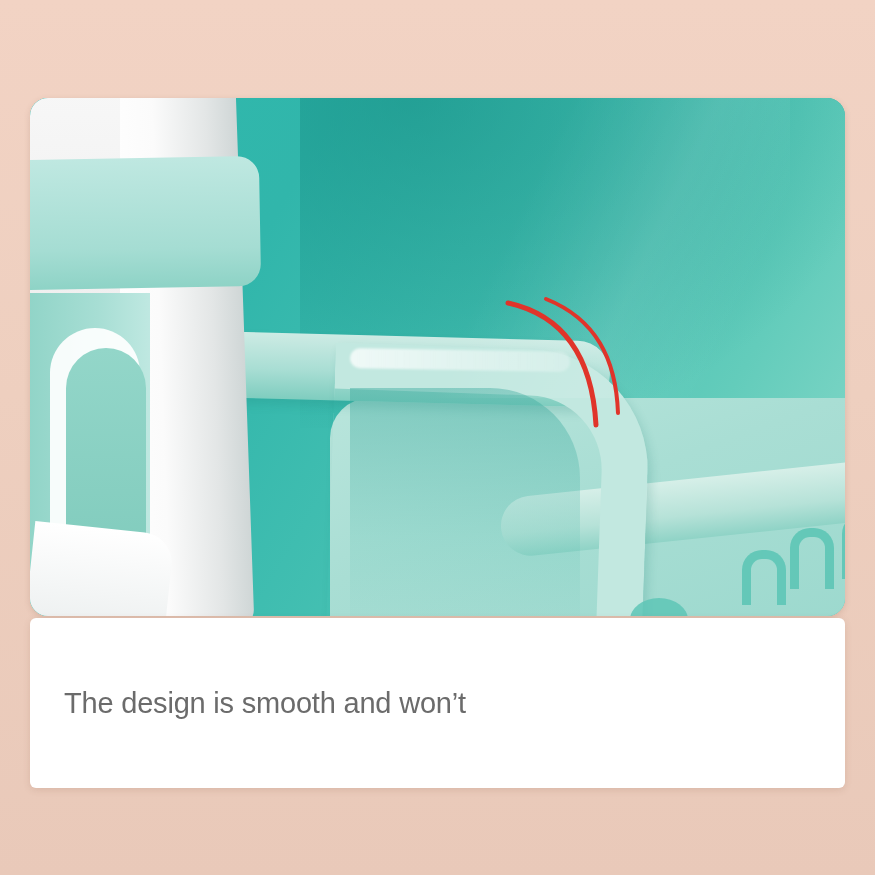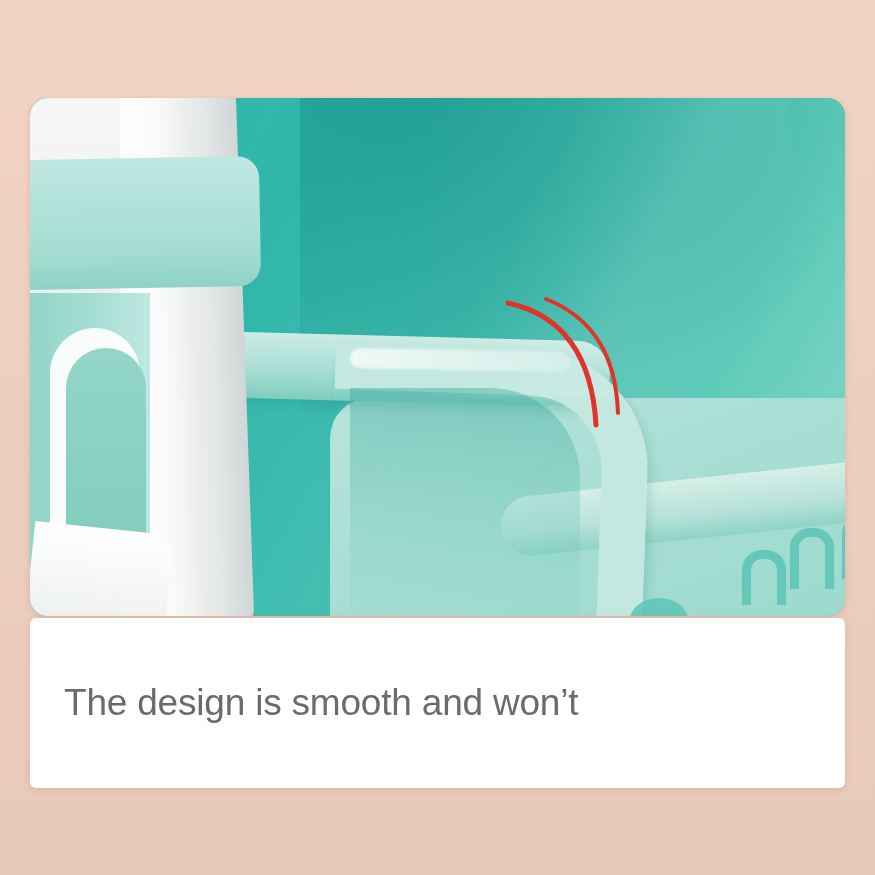--- a/index.html
+++ b/index.html
@@ -246,21 +246,21 @@
     border-radius: 6px;
     box-shadow: 0 2px 7px rgba(130, 90, 70, 0.16);
     display: flex;
     flex-direction: column;
     justify-content: center;
     padding: 0 34px;
     box-sizing: border-box;
   }
   .caption-line {
     color: #6b6b6b;
-    font-size: 37px;
+    font-size: 29px;
     line-height: 1.32;
     letter-spacing: -0.2px;
     white-space: nowrap;
   }
 </style>
 </head>
 <body>
 
 <div id="page">
   <div id="bg-wash"></div>

